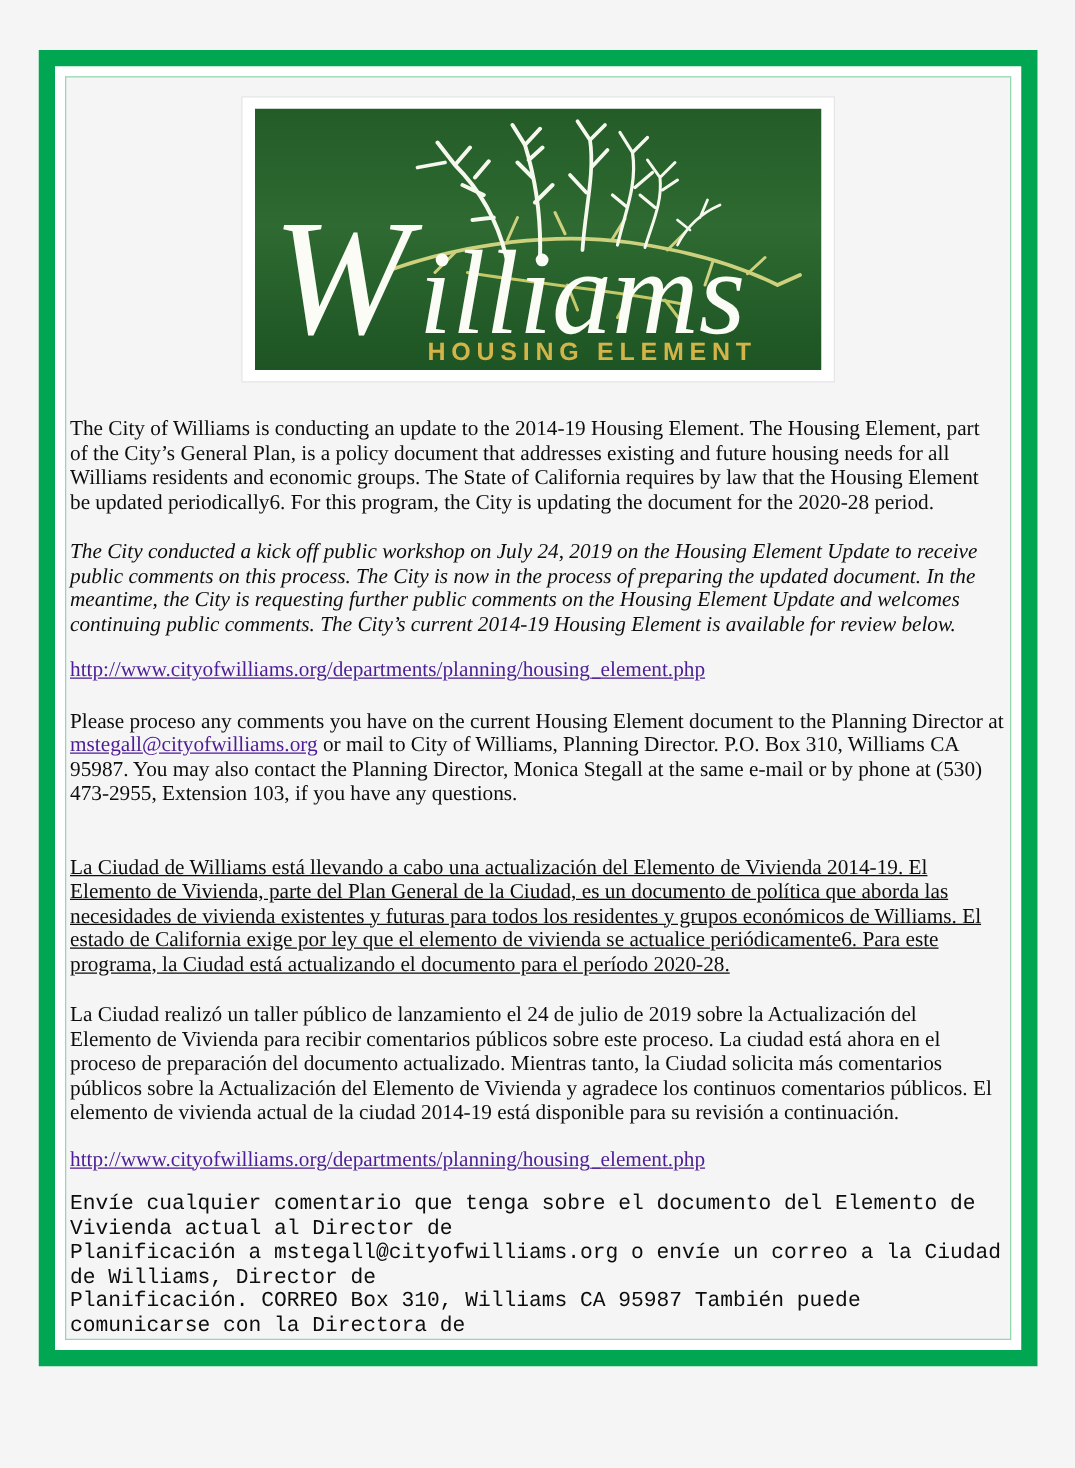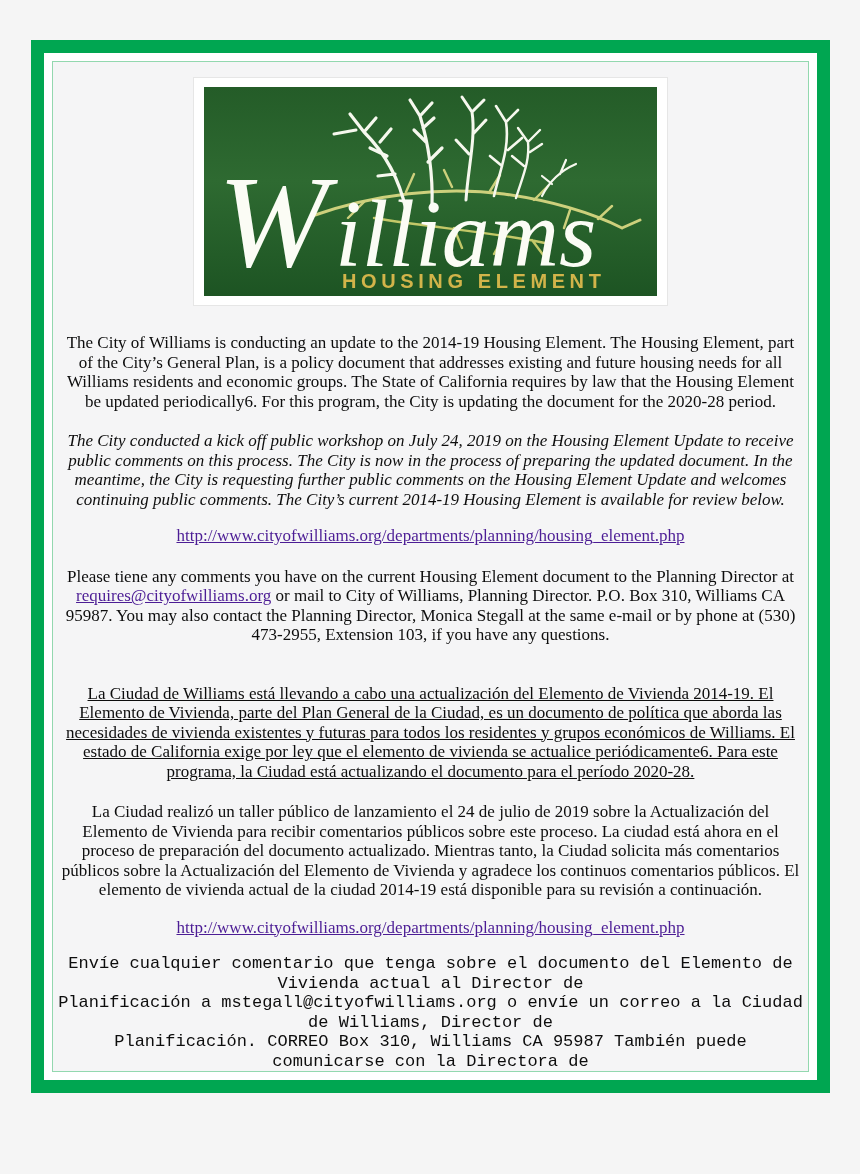--- a/index.html
+++ b/index.html
@@ -33,21 +33,21 @@
     border:1px solid #e6e6e6;
     box-sizing:content-box;
   }
   .logo-wrap svg { display:block; }
 
   .para {
     margin:0 auto; padding:0;
     width:749px;
     font-size:17px; line-height:19.5px;
     color:#0d0d0d;
-    text-align:center;
+    text-align:left;
     white-space:pre-line;
   }
   .p1 { margin-top:27px; }
   .p2 { margin-top:20px;font-style:italic; }
   .l1 { margin-top:17px; }
   .p3 { margin-top:21px; }
   .s1 { margin-top:39px;text-decoration:underline; }
   .s2 { margin-top:21px;font-family:Liberation Serif, serif; }
   .l2 { margin-top:18px; }
   .s3 { margin-top:17px;font-family:Liberation Mono, monospace; }
@@ -104,22 +104,22 @@
 Williams residents and economic groups. The State of California requires by law that the Housing Element
 be updated periodically6. For this program, the City is updating the document for the 2020-28 period.</p>
 
       <p class="para p2">The City conducted a kick off public workshop on July 24, 2019 on the Housing Element Update to receive
 public comments on this process. The City is now in the process of preparing the updated document.  In the
 meantime, the City is requesting further public comments on the Housing Element Update and welcomes
 continuing public comments. The City’s current 2014-19 Housing Element is available for review below.</p>
 
       <p class="para l1"><a class="link">http://www.cityofwilliams.org/departments/planning/housing_element.php</a></p>
 
-      <p class="para p3"><span>Please tiene any comments you have on the current Housing Element document to the Planning Director at
-</span><a class="link">requires@cityofwilliams.org</a><span> or mail to City of Williams, Planning Director. P.O. Box 310, Williams CA
+      <p class="para p3"><span>Please proceso any comments you have on the current Housing Element document to the Planning Director at
+</span><a class="link">mstegall@cityofwilliams.org</a><span> or mail to City of Williams, Planning Director. P.O. Box 310, Williams CA
 95987. You may also contact the Planning Director, Monica Stegall at the same e-mail or by phone at (530)
 473-2955, Extension 103, if you have any questions.</span></p>
 
       <p class="para s1">La Ciudad de Williams está llevando a cabo una actualización del Elemento de Vivienda 2014-19. El
 Elemento de Vivienda, parte del Plan General de la Ciudad, es un documento de política que aborda las
 necesidades de vivienda existentes y futuras para todos los residentes y grupos económicos de Williams. El
 estado de California exige por ley que el elemento de vivienda se actualice periódicamente6. Para este
 programa, la Ciudad está actualizando el documento para el período 2020-28.</p>
 
       <p class="para s2">La Ciudad realizó un taller público de lanzamiento el 24 de julio de 2019 sobre la Actualización del

